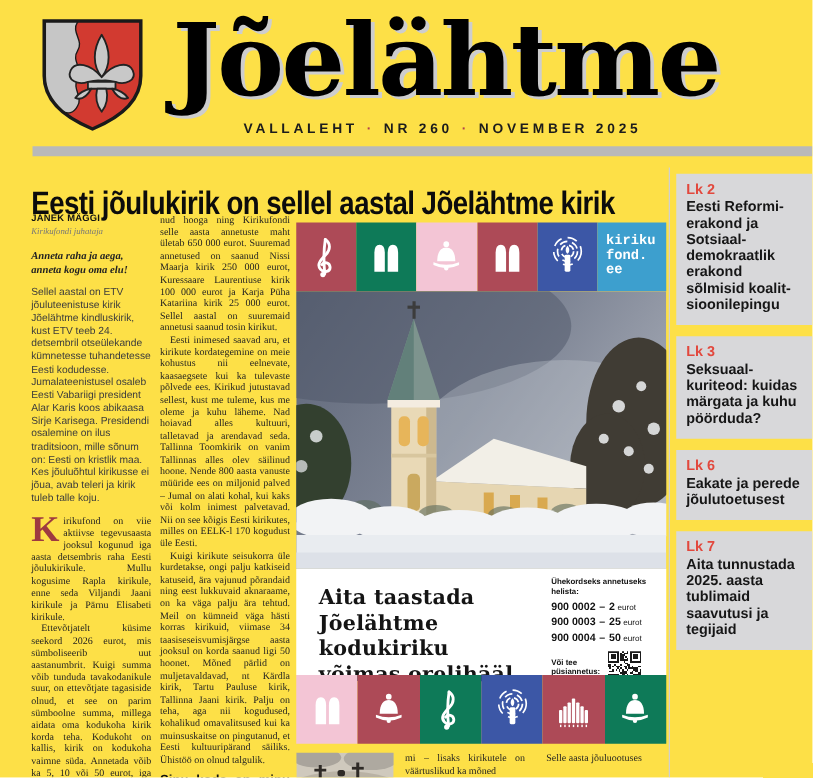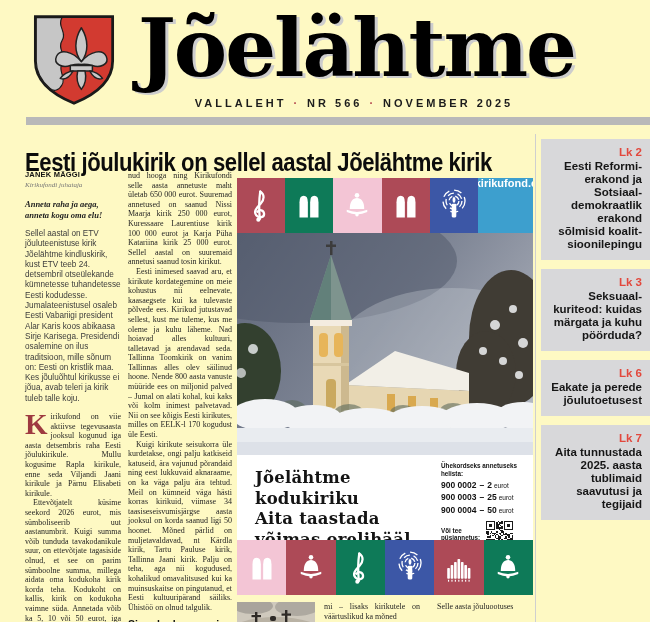--- a/index.html
+++ b/index.html
@@ -1,16 +1,16 @@
 <!DOCTYPE html>
 <html><head>
 <meta charset="utf-8">
 <style>
   html,body{margin:0;padding:0;background:#fff;}
-  .page{position:relative;width:650px;height:622px;background:#fef9c3;overflow:hidden;
+  .page{position:relative;width:650px;height:622px;background:#fde047;overflow:hidden;
         font-family:"Liberation Sans",sans-serif;color:#111;}
 
   
   .crest{position:absolute;left:28px;top:8px;width:92px;height:103px;}
   .masthead-title{position:absolute;left:138px;top:2px;width:432px;text-align:center;
        font-family:"DejaVu Serif",serif;font-weight:bold;font-size:80px;line-height:92px;
        letter-spacing:-2px;color:#000;text-shadow:3px 2px 0 #cdcdcd;white-space:nowrap;}
   .masthead-tagline{position:absolute;left:138px;top:97px;width:432px;text-align:center;
        font-size:11px;font-weight:bold;letter-spacing:3px;color:#1c1c1c;white-space:nowrap;}
   .masthead-tagline .dot{color:#b2414b;margin:0 7px;}
@@ -36,23 +36,23 @@
   .dropcap{float:left;font-family:"Liberation Serif",serif;font-weight:bold;font-size:29px;
         line-height:23px;color:#9e3a40;margin:1px 3px 0 0;}
   .subhead{font-size:10.5px;font-weight:bold;color:#111;margin:6px 0 3px;line-height:12px;
         font-family:"Liberation Sans",sans-serif;}
 
   
   .center{position:absolute;left:237px;top:178px;width:296px;}
   .tiles{display:flex;height:55px;}
   .tile{flex:1;display:flex;align-items:center;justify-content:center;overflow:hidden;}
   .tile svg{width:38px;height:38px;display:block;}
-  .tile.brand{flex-direction:row;align-items:flex-start;justify-content:center;
+  .tile.brand{flex-direction:column;align-items:flex-start;justify-content:center;
         padding-left:7px;box-sizing:border-box;color:#fff;font-weight:bold;
-        font-size:11px;line-height:11.5px;}
+        font-size:11px;line-height:11.5px;font-family:Liberation Mono, monospace;}
   .photo{height:222px;line-height:0;}
   .photo svg{width:100%;height:100%;display:block;}
   .band{height:85px;display:flex;background:#fff;}
   .appeal{margin:13px 0 0 18px;font-family:"DejaVu Serif",serif;font-weight:bold;
         font-size:16.5px;line-height:20.5px;color:#141414;width:186px;letter-spacing:.2px;}
   .donate{width:90px;margin-top:7px;color:#111;}
   .don-head{font-weight:bold;font-size:6.3px;line-height:7.5px;}
   .don-row{font-size:8.5px;margin-top:2.5px;white-space:nowrap;}
   .don-row b{font-weight:bold;}
   .don-row .dash{margin:0 3px;font-weight:bold;}
@@ -63,21 +63,21 @@
   .bottomRow{display:flex;margin-top:7px;gap:9px;}
   .mini-photo{width:78px;height:28px;line-height:0;overflow:hidden;}
   .mini-photo svg{width:100%;height:100%;display:block;}
   .bt{width:96px;font-family:"Liberation Serif",serif;font-size:8px;line-height:9.6px;
       text-align:justify;color:#1f1f1f;}
   .bt.ind{text-indent:8px;}
 
   
   .vrule{position:absolute;left:535px;top:134px;width:1px;height:488px;background:#cfcfcf;}
   .sidebar{position:absolute;left:541px;top:139px;width:109px;}
-  .side-box{background:#d8d8da;padding:7px 8px 9px;margin-bottom:9px;box-sizing:border-box;text-align:right;}
+  .side-box{background:#d8d8da;padding:7px 8px 9px;margin-bottom:9px;box-sizing:border-box;}
   .lk{color:#e2483d;font-weight:bold;font-size:11.5px;}
   .side-text{font-weight:bold;font-size:11.5px;line-height:13px;color:#161616;margin-top:2px;}
 </style>
 </head>
 <body>
 
 <div class="page">
 
   <svg class="crest" viewBox="0 0 100 105">
     <path d="M8 6 H92 V54 C92 80 67 93 50 100 C33 93 8 80 8 54 Z" fill="#d23a30" stroke="#1a1a1a" stroke-width="3"></path>
@@ -85,21 +85,21 @@
     <g fill="#c8c8c8" stroke="#222" stroke-width="1.6" stroke-linejoin="round">
       <path d="M58 18 C66 31 66 45 58 55 C50 45 50 31 58 18 Z"></path>
       <path d="M58 55 C48 43 35 41 31 49 C27 58 38 62 46 59 C50 58 54 57 58 58 C62 57 66 58 70 59 C78 62 89 58 85 49 C81 41 68 43 58 55 Z"></path>
       <rect x="46" y="59" width="24" height="6"></rect>
       <path d="M54 65 C52 74 54 80 58 85 C62 80 64 74 62 65 Z"></path>
       <path d="M49 65 C45 72 40 75 35 73 C38 69 42 66 49 65 Z"></path>
       <path d="M67 65 C71 72 76 75 81 73 C78 69 74 66 67 65 Z"></path>
     </g>
   </svg>
   <div class="masthead-title">Jõelähtme</div>
-  <div class="masthead-tagline"><span>VALLALEHT</span><span class="dot">·</span><span>NR 566</span><span class="dot">·</span><span>NOVEMBER 2025</span></div>
+  <div class="masthead-tagline"><span>VALLALEHT</span><span class="dot">·</span><span>NR 260</span><span class="dot">·</span><span>NOVEMBER 2025</span></div>
   <div class="mast-bar"></div>
 
   <h1 class="headline">Eesti jõulukirik on sellel aastal Jõelähtme kirik</h1>
 
   <div class="col1">
     <div class="byline">JANEK MÄGGI</div>
     <div class="byline-role">Kirikufondi juhataja</div>
     <div class="lead">Anneta raha ja aega, anneta kogu oma elu!</div>
     <div class="intro">Sellel aastal on ETV jõuluteenistuse kirik Jõelähtme kindluskirik, kust ETV teeb 24. detsembril otseülekande kümnetesse tuhandetesse Eesti kodudesse. Jumalateenistusel osaleb Eesti Vabariigi president Alar Karis koos abikaasa Sirje Karisega. Presidendi osalemine on ilus traditsioon, mille sõnum on: Eesti on kristlik maa. Kes jõuluõhtul kirikusse ei jõua, avab teleri ja kirik tuleb talle koju.</div>
     <div class="serif">
@@ -235,22 +235,22 @@
           <ellipse cx="240" cy="185" rx="36" ry="15"></ellipse>
             <ellipse cx="286" cy="183" rx="28" ry="14"></ellipse>
         </g>
         <rect x="0" y="195" width="296" height="27" fill="#e9ecf0"></rect>
         <rect x="0" y="209" width="296" height="13" fill="#dde1e8"></rect>
       </svg>
     </div>
 
     <div class="band">
       <div class="appeal">
+        <div>Aita taastada</div>
         <div>Jõelähtme kodukiriku</div>
-        <div>Aita taastada</div>
         <div>võimas orelihääl</div>
       </div>
       <div class="donate">
         <div class="don-head">Ühekordseks annetuseks helista:</div>
         <div id="donation-rows">
             <div class="don-row"><b>900 0002</b><span class="dash">–</span><b>2</b><span class="eur">eurot</span></div>
             <div class="don-row"><b>900 0003</b><span class="dash">–</span><b>25</b><span class="eur">eurot</span></div>
             <div class="don-row"><b>900 0004</b><span class="dash">–</span><b>50</b><span class="eur">eurot</span></div>
           </div>
         <div class="recurring">

